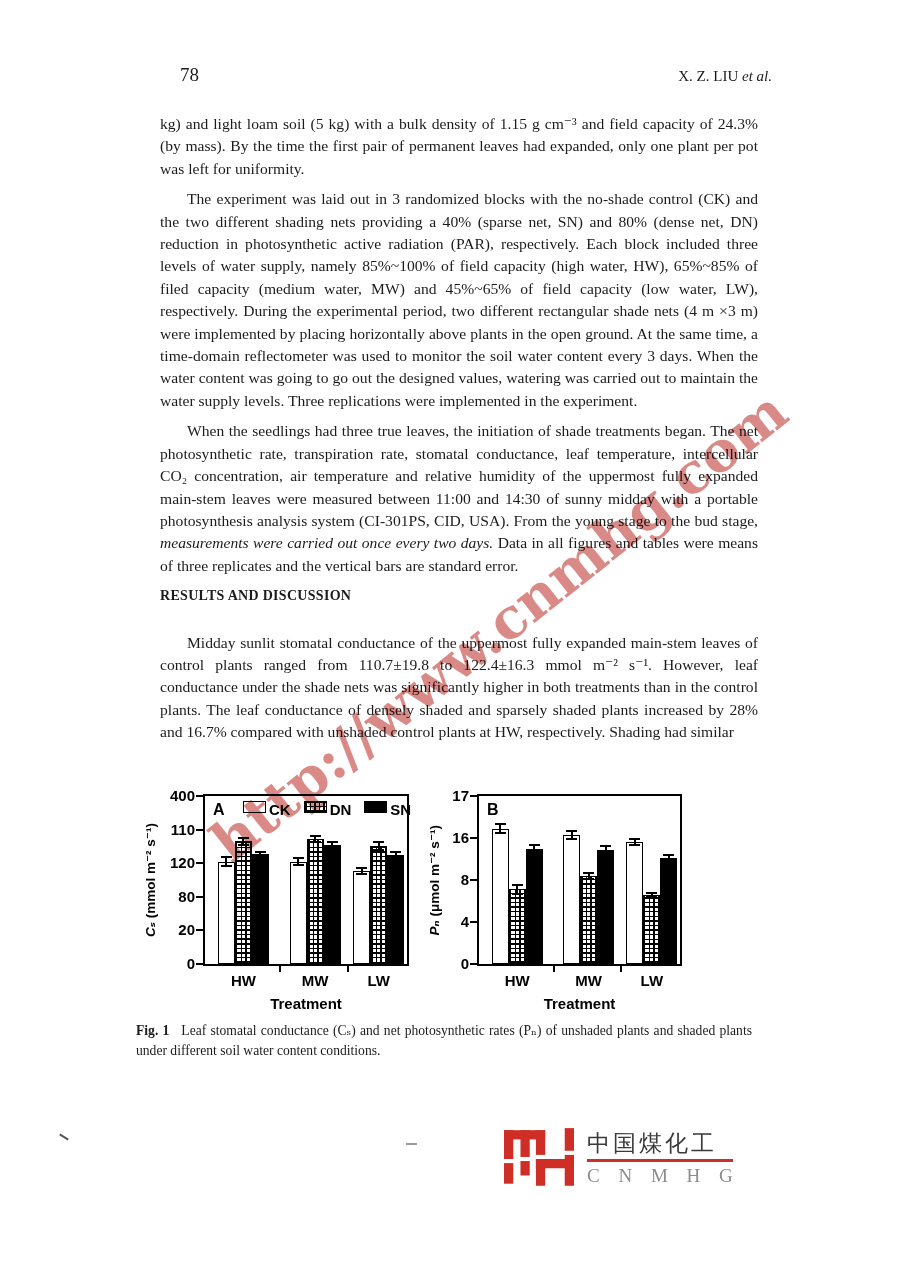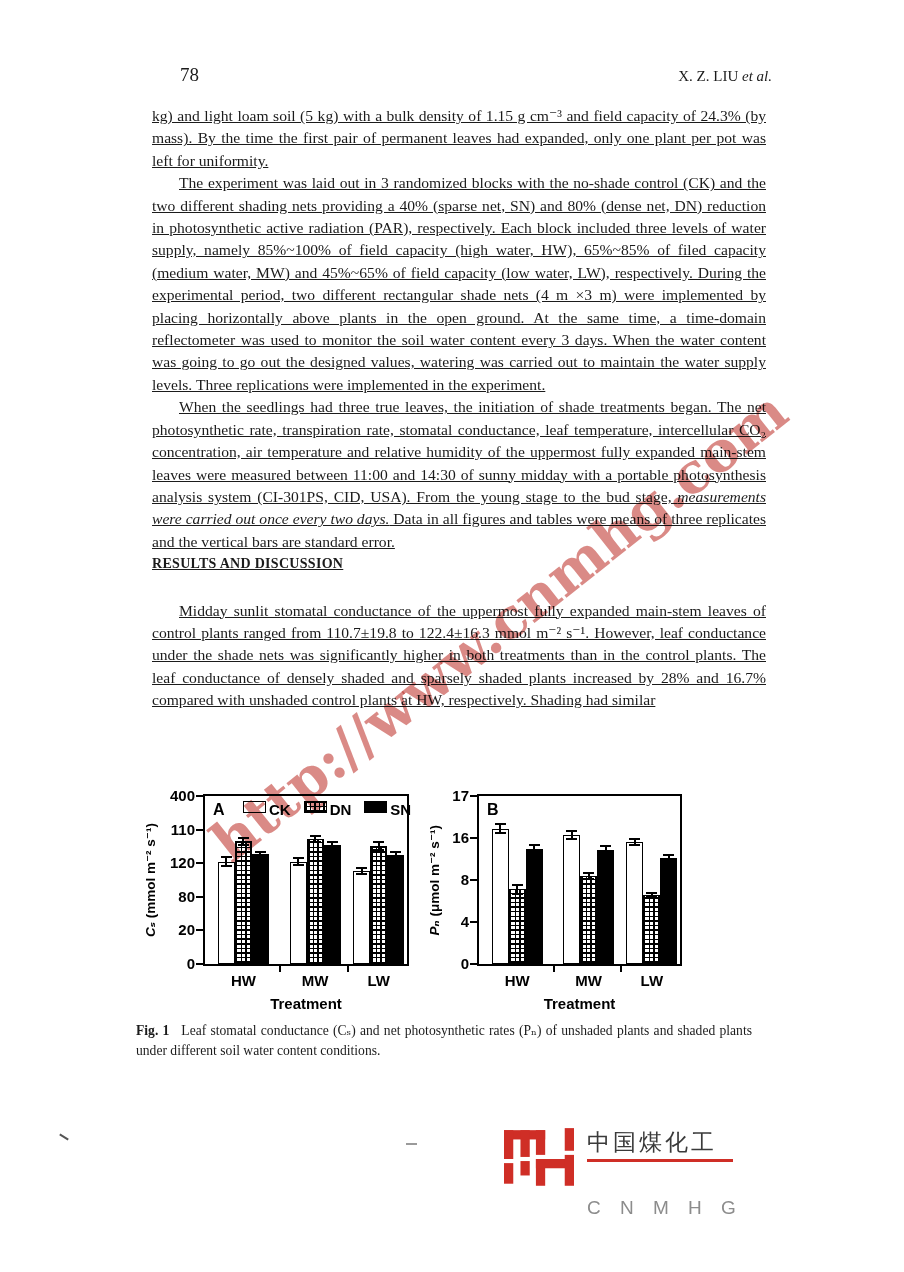--- a/index.html
+++ b/index.html
@@ -7,21 +7,21 @@
         font-family:"Liberation Serif","DejaVu Serif",serif;color:#1b1b1b;}
 
   
   .runhead-left{position:absolute;left:152px;top:64px;font-size:19px;margin-left:28px;}
   .runhead-right{position:absolute;right:132px;top:68px;font-size:15px;}
   .runhead-right .etal{font-style:italic;}
 
   
   .text-col{position:absolute;left:152px;top:105px;width:614px;
             font-size:15.6px;line-height:22.4px;text-align:justify;}
-  .text-col p{margin:0;text-decoration:underline;}
+  .text-col p{margin:8px;}
   .text-col p.indent{text-indent:27px;}
   .sec-heading{margin:0;margin-top:23px;font-size:14px;font-weight:700;letter-spacing:.3px;}
   .subsec-heading{margin:0;margin-top:26px;font-size:15.6px;font-style:italic;}
   .p-after-sub{margin-top:24px !important;}
   .em-phrase{font-style:italic;}
 
   
   .chart{position:absolute;top:794px;height:172px;}
   #chartA{left:203px;width:206px;}
   #chartB{left:477px;width:205px;}
@@ -64,25 +64,25 @@
 
   
   .watermark{position:absolute;left:142px;top:589px;width:706px;height:80px;line-height:80px;
       text-align:center;white-space:nowrap;transform:rotate(-38.5deg);transform-origin:center;
       font-family:"DejaVu Serif","Liberation Serif",serif;font-weight:700;font-size:56px;
       color:rgba(191,54,46,0.58);mix-blend-mode:multiply;pointer-events:none;}
 
   
   .logo{position:absolute;left:504px;top:1128px;display:flex;align-items:flex-start;gap:13px;}
   .logo-text{display:flex;flex-direction:column;padding-top:2px;}
-  .logo-cn{font-family:Liberation Serif, serif;font-size:23px;color:#3a3a3a;
+  .logo-cn{font-family:Liberation Sans, sans-serif;font-size:23px;color:#3a3a3a;
            letter-spacing:3px;line-height:26px;}
   .logo-rule{height:3px;margin:3px 0 4px 0;width:146px;}
-  .logo-latin{font-family:Liberation Sans, sans-serif;font-size:19px;color:#8c8c8c;
-           letter-spacing:7px;line-height:20px;margin-top:32px;}
+  .logo-latin{font-family:Liberation Serif, serif;font-size:19px;color:#8c8c8c;
+           letter-spacing:7px;line-height:20px;}
 
   
   .scan-mark-1{position:absolute;left:59px;top:1136px;width:10px;height:2px;background:#555;
                transform:rotate(32deg);}
   .scan-mark-2{position:absolute;left:406px;top:1143px;width:11px;height:2px;background:#9a9a9a;}
 </style>
 </head>
 <body>
 
 <div class="page">

